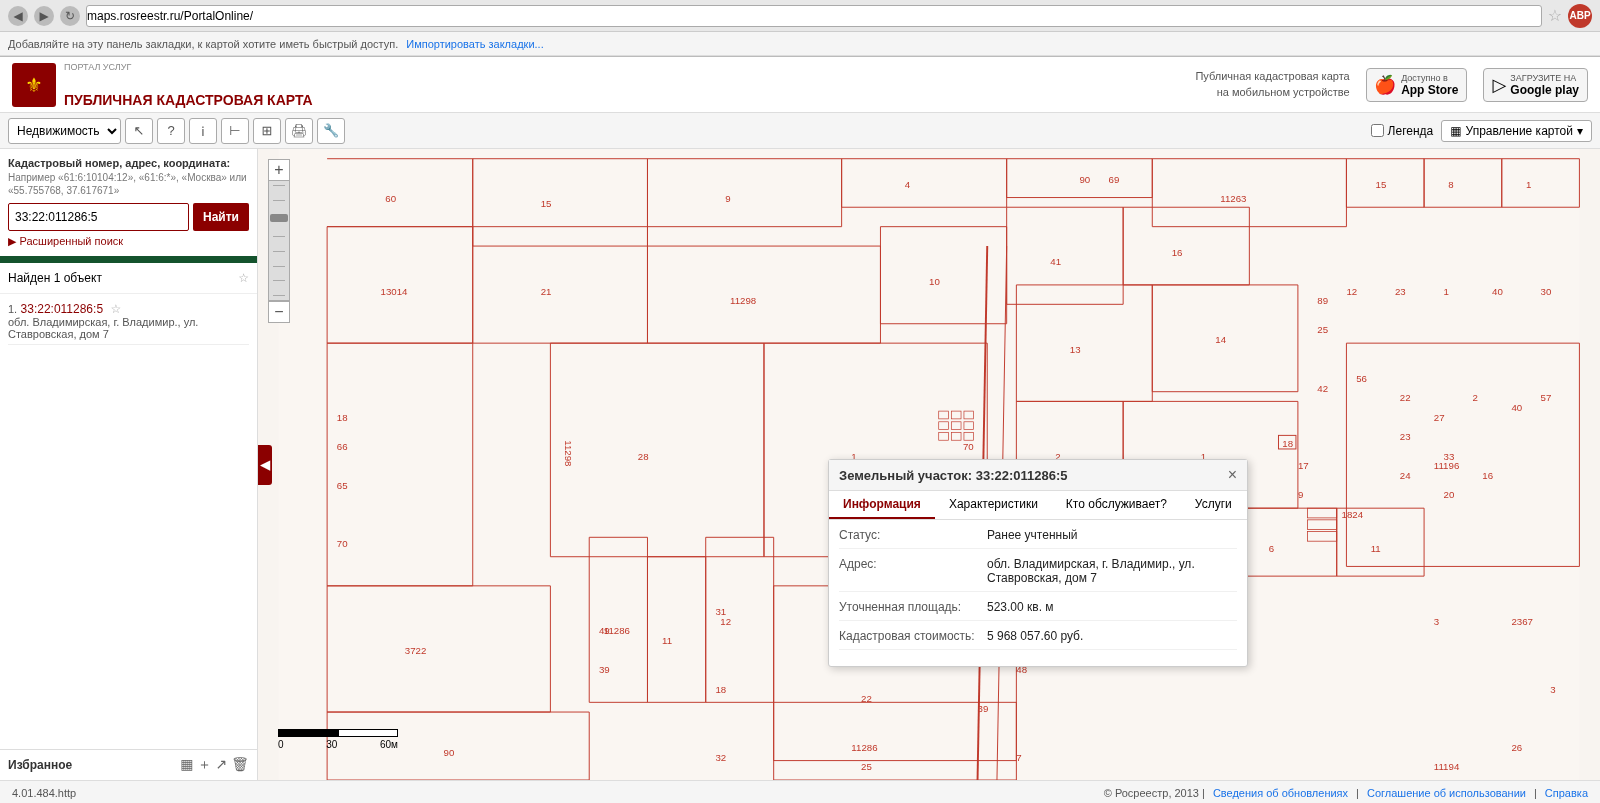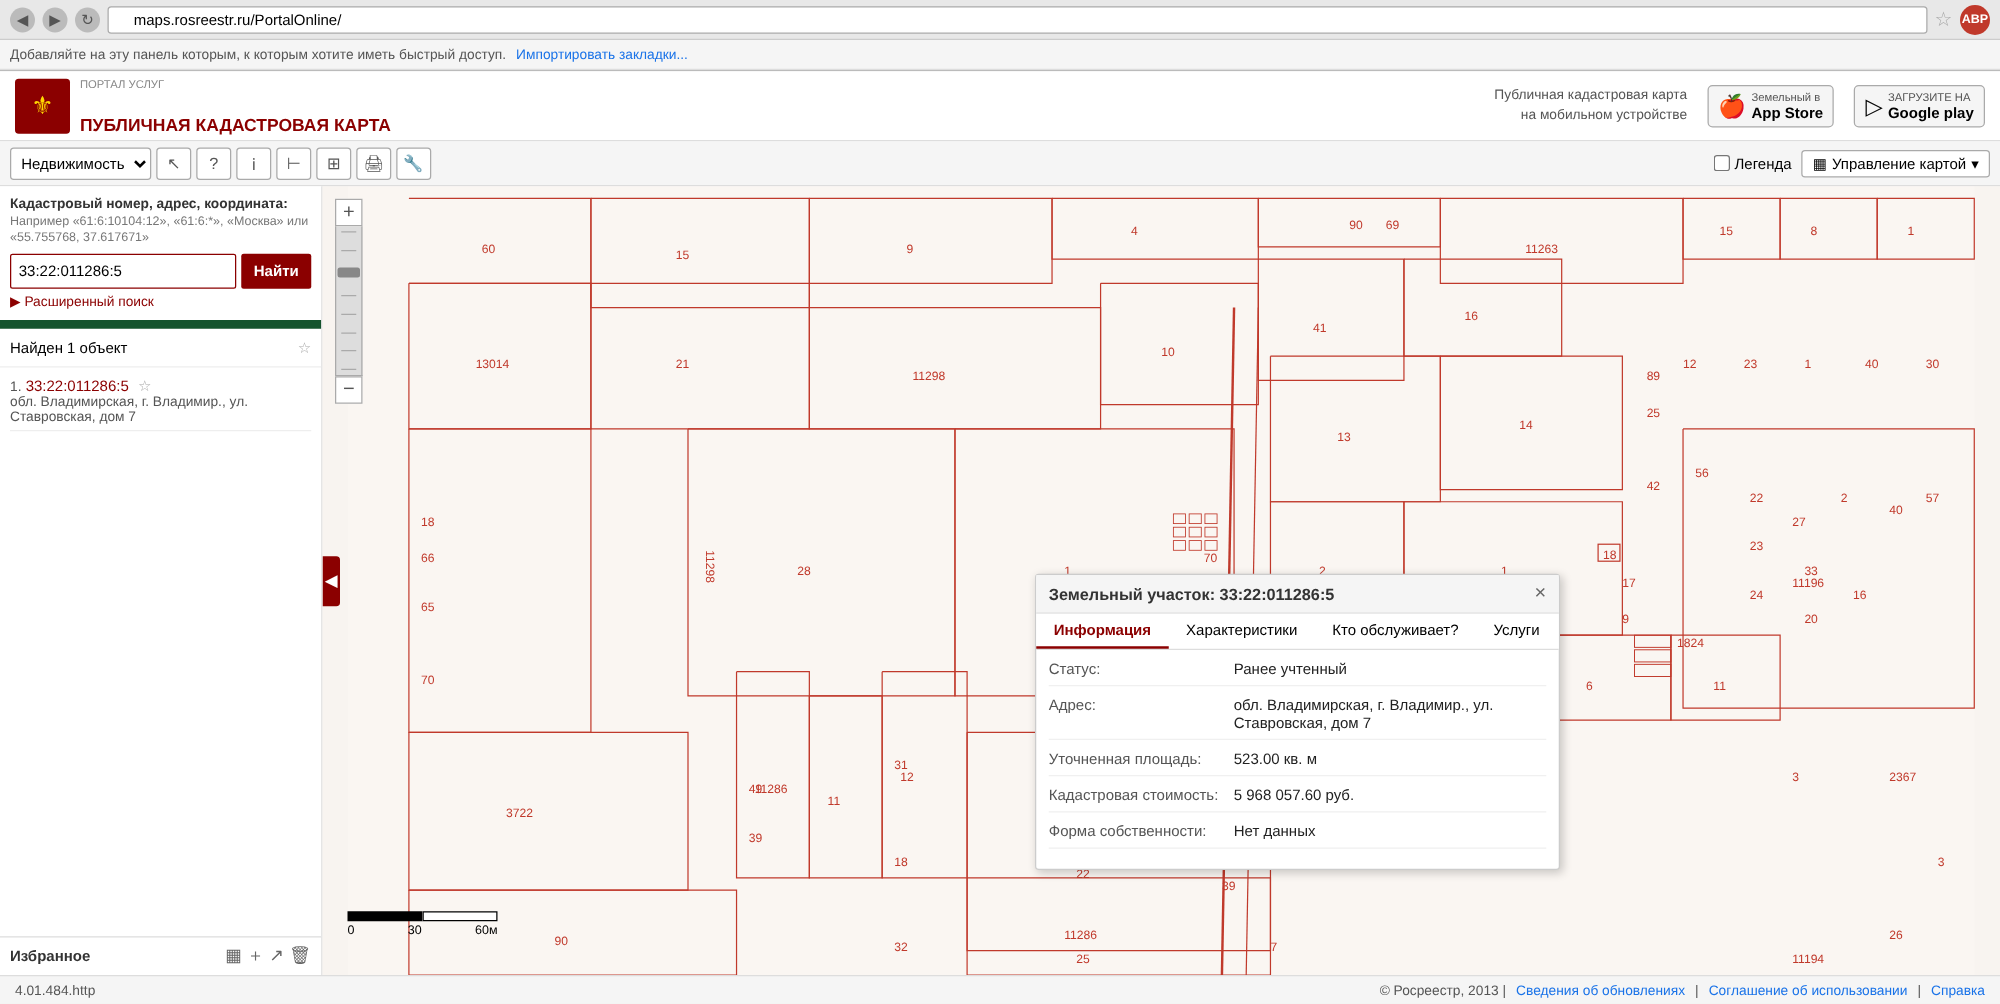--- a/index.html
+++ b/index.html
@@ -2,21 +2,21 @@
 <html><head>
   <meta charset="utf-8">
   <style>
     * { margin: 0; padding: 0; box-sizing: border-box; }
     body { font-family: Arial, sans-serif; font-size: 12px; background: #f0f0f0; width: 1600px; height: 803px; overflow: hidden; }
 
     
     .browser-chrome { background: #ddd; border-bottom: 1px solid #bbb; }
     .browser-nav { display: flex; align-items: center; padding: 4px 8px; background: #e8e8e8; gap: 6px; height: 32px; border-bottom: 1px solid #ccc; }
     .nav-btn { width: 20px; height: 20px; border-radius: 50%; background: #bbb; border: none; cursor: pointer; font-size: 12px; display: flex; align-items: center; justify-content: center; color: #555; }
-    .address-bar { flex: 1; height: 22px; border: 1px solid #aaa; border-radius: 3px; padding: 0 20px; font-size: 12px; background: white; }
+    .address-bar { flex: 1; height: 22px; border: 1px solid #aaa; border-radius: 3px; padding: 0 0; font-size: 12px; background: white; }
     .star-btn { font-size: 16px; color: #aaa; cursor: pointer; }
     .avatar-btn { width: 24px; height: 24px; border-radius: 50%; background: #c0392b; color: white; font-size: 10px; font-weight: bold; display: flex; align-items: center; justify-content: center; cursor: pointer; }
     .bookmarks-bar { display: flex; align-items: center; padding: 2px 8px; background: #f5f5f5; border-bottom: 1px solid #ddd; height: 24px; font-size: 11px; gap: 8px; }
     .bookmarks-bar span { color: #555; }
     .bookmarks-bar a { color: #1a73e8; text-decoration: none; }
 
     
     .app-header { display: flex; align-items: center; background: white; border-bottom: 1px solid #ddd; height: 56px; padding: 0 12px; }
     .logo-area { display: flex; align-items: center; gap: 8px; flex: 1; }
     .logo-emblem { width: 44px; height: 44px; background: #8B0000; border-radius: 3px; display: flex; align-items: center; justify-content: center; color: gold; font-size: 20px; }
@@ -109,42 +109,42 @@
 <div class="browser-chrome">
   <div class="browser-nav">
     <button class="nav-btn">◀</button>
     <button class="nav-btn">▶</button>
     <button class="nav-btn">↻</button>
     <input class="address-bar" type="text" value="maps.rosreestr.ru/PortalOnline/" style="">
     <span class="star-btn">☆</span>
     <div class="avatar-btn">АВР</div>
   </div>
   <div class="bookmarks-bar">
-    <span>Добавляйте на эту панель которым, к которым хотите иметь быстрый доступ.</span>
+    <span>Добавляйте на эту панель закладки, к картой хотите иметь быстрый доступ.</span>
     <a>Импортировать закладки...</a>
   </div>
 </div>
 
 <div class="app-header">
   <div class="logo-area">
     <div class="logo-emblem">⚜</div>
     <div class="logo-text">
       <span class="logo-subtitle">ПОРТАЛ УСЛУГ</span>
       <span class="logo-title">ПУБЛИЧНАЯ КАДАСТРОВАЯ КАРТА</span>
     </div>
   </div>
   <div class="header-right">
     <div class="mobile-text">
       <div>Публичная кадастровая карта</div>
       <div>на мобильном устройстве</div>
     </div>
     <div class="app-store-btn">
       <span style="font-size:18px;">🍎</span>
       <div>
-        <div style="font-size:9px; color:#555;">Земельный в</div>
+        <div style="font-size:9px; color:#555;">Доступно в</div>
         <div style="font-size:12px; font-weight:bold;">App Store</div>
       </div>
     </div>
     <div class="google-play-btn">
       <span style="font-size:18px;">▷</span>
       <div>
         <div style="font-size:9px; color:#555;">ЗАГРУЗИТЕ НА</div>
         <div style="font-size:12px; font-weight:bold;">Google play</div>
       </div>
     </div>
@@ -444,24 +444,20 @@
           <span class="info-value">обл. Владимирская, г. Владимир., ул. Ставровская, дом 7</span>
         </div>
         <div class="info-row">
           <span class="info-label">Уточненная площадь:</span>
           <span class="info-value">523.00 кв. м</span>
         </div>
         <div class="info-row">
           <span class="info-label">Кадастровая стоимость:</span>
           <span class="info-value">5 968 057.60 руб.</span>
         </div>
-        <div class="info-row">
-          <span class="info-label">Форма собственности:</span>
-          <span class="info-value">Нет данных</span>
-        </div>
       </div>
     </div>
 
     <div class="scale-bar">
       <div class="scale-line">
         <div class="scale-ruler">
           <div class="scale-black"></div>
           <div class="scale-white"></div>
         </div>
         <div class="scale-labels">

